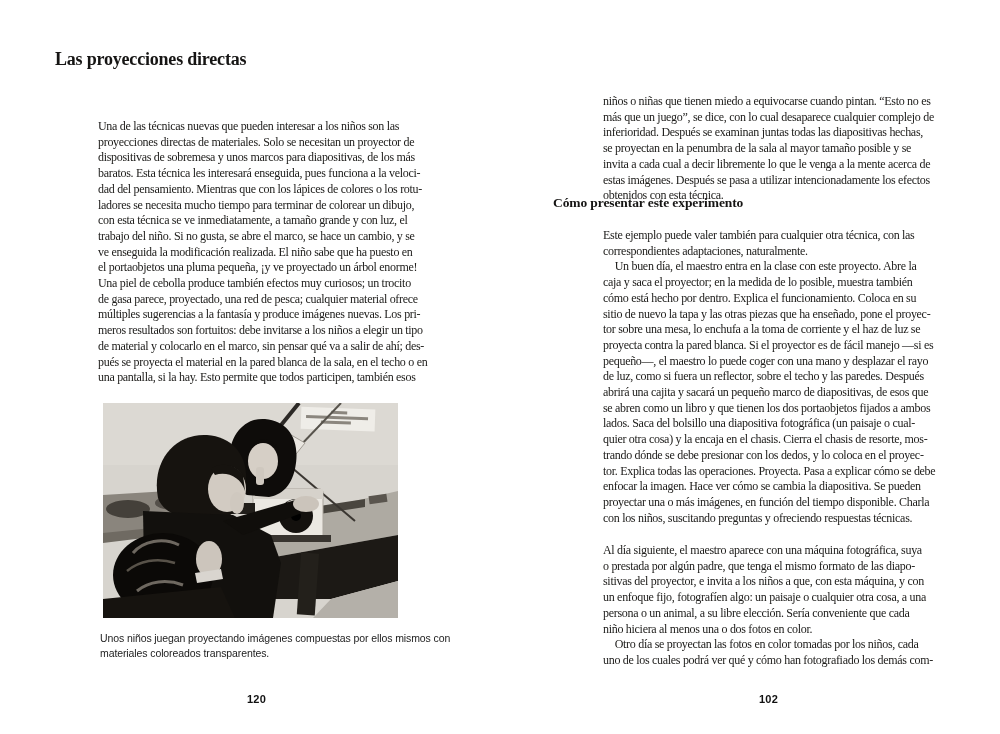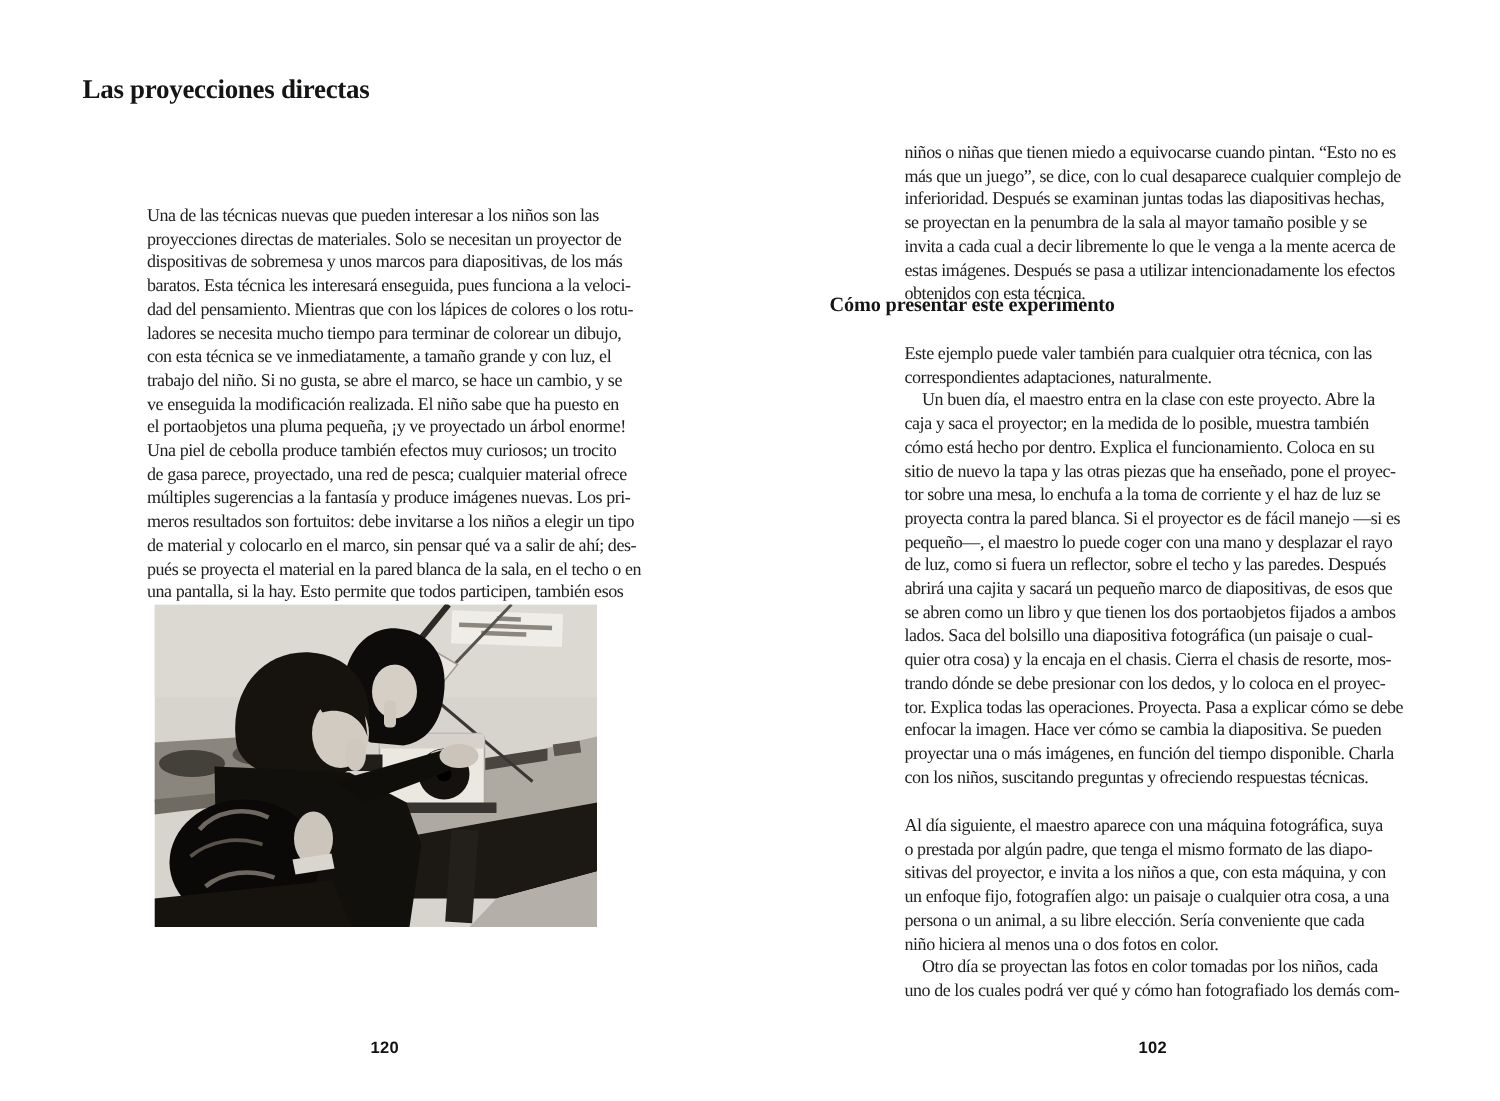--- a/index.html
+++ b/index.html
@@ -24,21 +24,21 @@
     font-size:13.5px;line-height:17px;font-weight:700;
     letter-spacing:-0.1px;color:#161514;
   }
   .body-text{
     position:absolute;
     font-size:12px;line-height:15.7px;
     letter-spacing:-0.3px;
     white-space:pre;
     color:#21201e;
   }
-  .lp-para{left:98px;top:136px;}
+  .lp-para{left:98px;top:119px;}
   .rp-para1{left:103px;top:46px;margin-top:48px;}
   .rp-para2{left:103px;top:228px;}
   .rp-para3{left:103px;top:543px;}
   .photo-frame{
     position:absolute;left:103px;top:403px;width:295px;height:215px;
     margin:0;
   }
   .photo-frame svg{display:block;}
   .photo-caption{
     position:absolute;left:100px;top:631px;width:390px;
@@ -156,20 +156,22 @@
           <path d="M30,150 C40,138 60,134 76,142" stroke="#6e6860" stroke-width="3" fill="none"></path>
           <path d="M24,168 C36,158 54,154 72,160" stroke="#585249" stroke-width="2.5" fill="none"></path>
           <path d="M34,188 C46,178 64,176 80,182" stroke="#6e6860" stroke-width="3" fill="none"></path>
           <path d="M0,196 L118,184 L132,215 L0,215 Z" fill="#16130f"></path>
           <ellipse cx="106" cy="156" rx="13" ry="18" fill="#ccc5bc"></ellipse>
           <path d="M92,170 L118,166 L120,176 L94,180 Z" fill="#d9d5cf"></path>
         </g>
       </svg>
     </figure>
 
+    <figcaption class="photo-caption">Unos niños juegan proyectando imágenes compuestas por ellos mismos con
+materiales coloreados transparentes.</figcaption>
 
     <div class="page-number pn-left">120</div>
   </section>
 
   <section class="page page-right">
     <div class="body-text rp-para1">niños o niñas que tienen miedo a equivocarse cuando pintan. “Esto no es
 más que un juego”, se dice, con lo cual desaparece cualquier complejo de
 inferioridad. Después se examinan juntas todas las diapositivas hechas,
 se proyectan en la penumbra de la sala al mayor tamaño posible y se
 invita a cada cual a decir libremente lo que le venga a la mente acerca de

